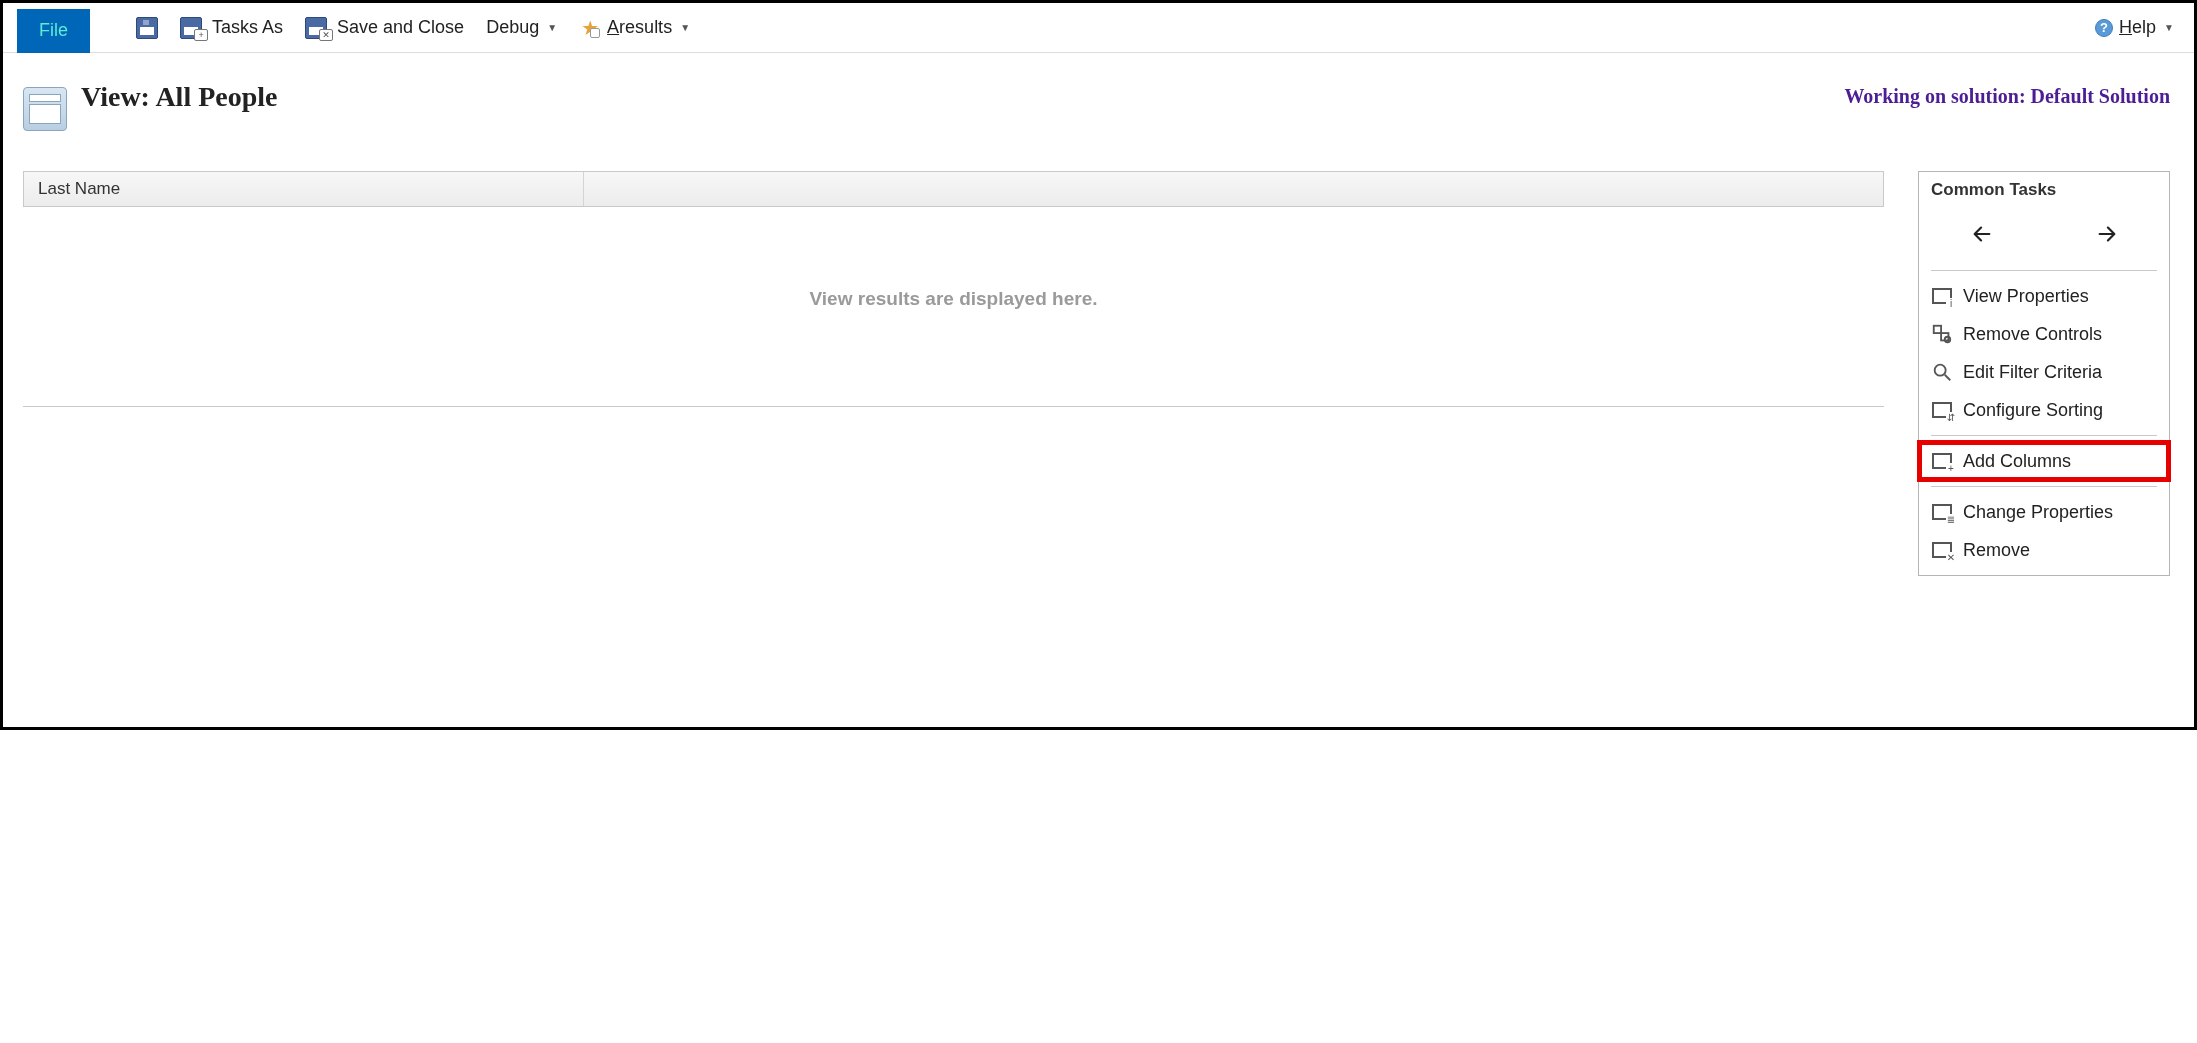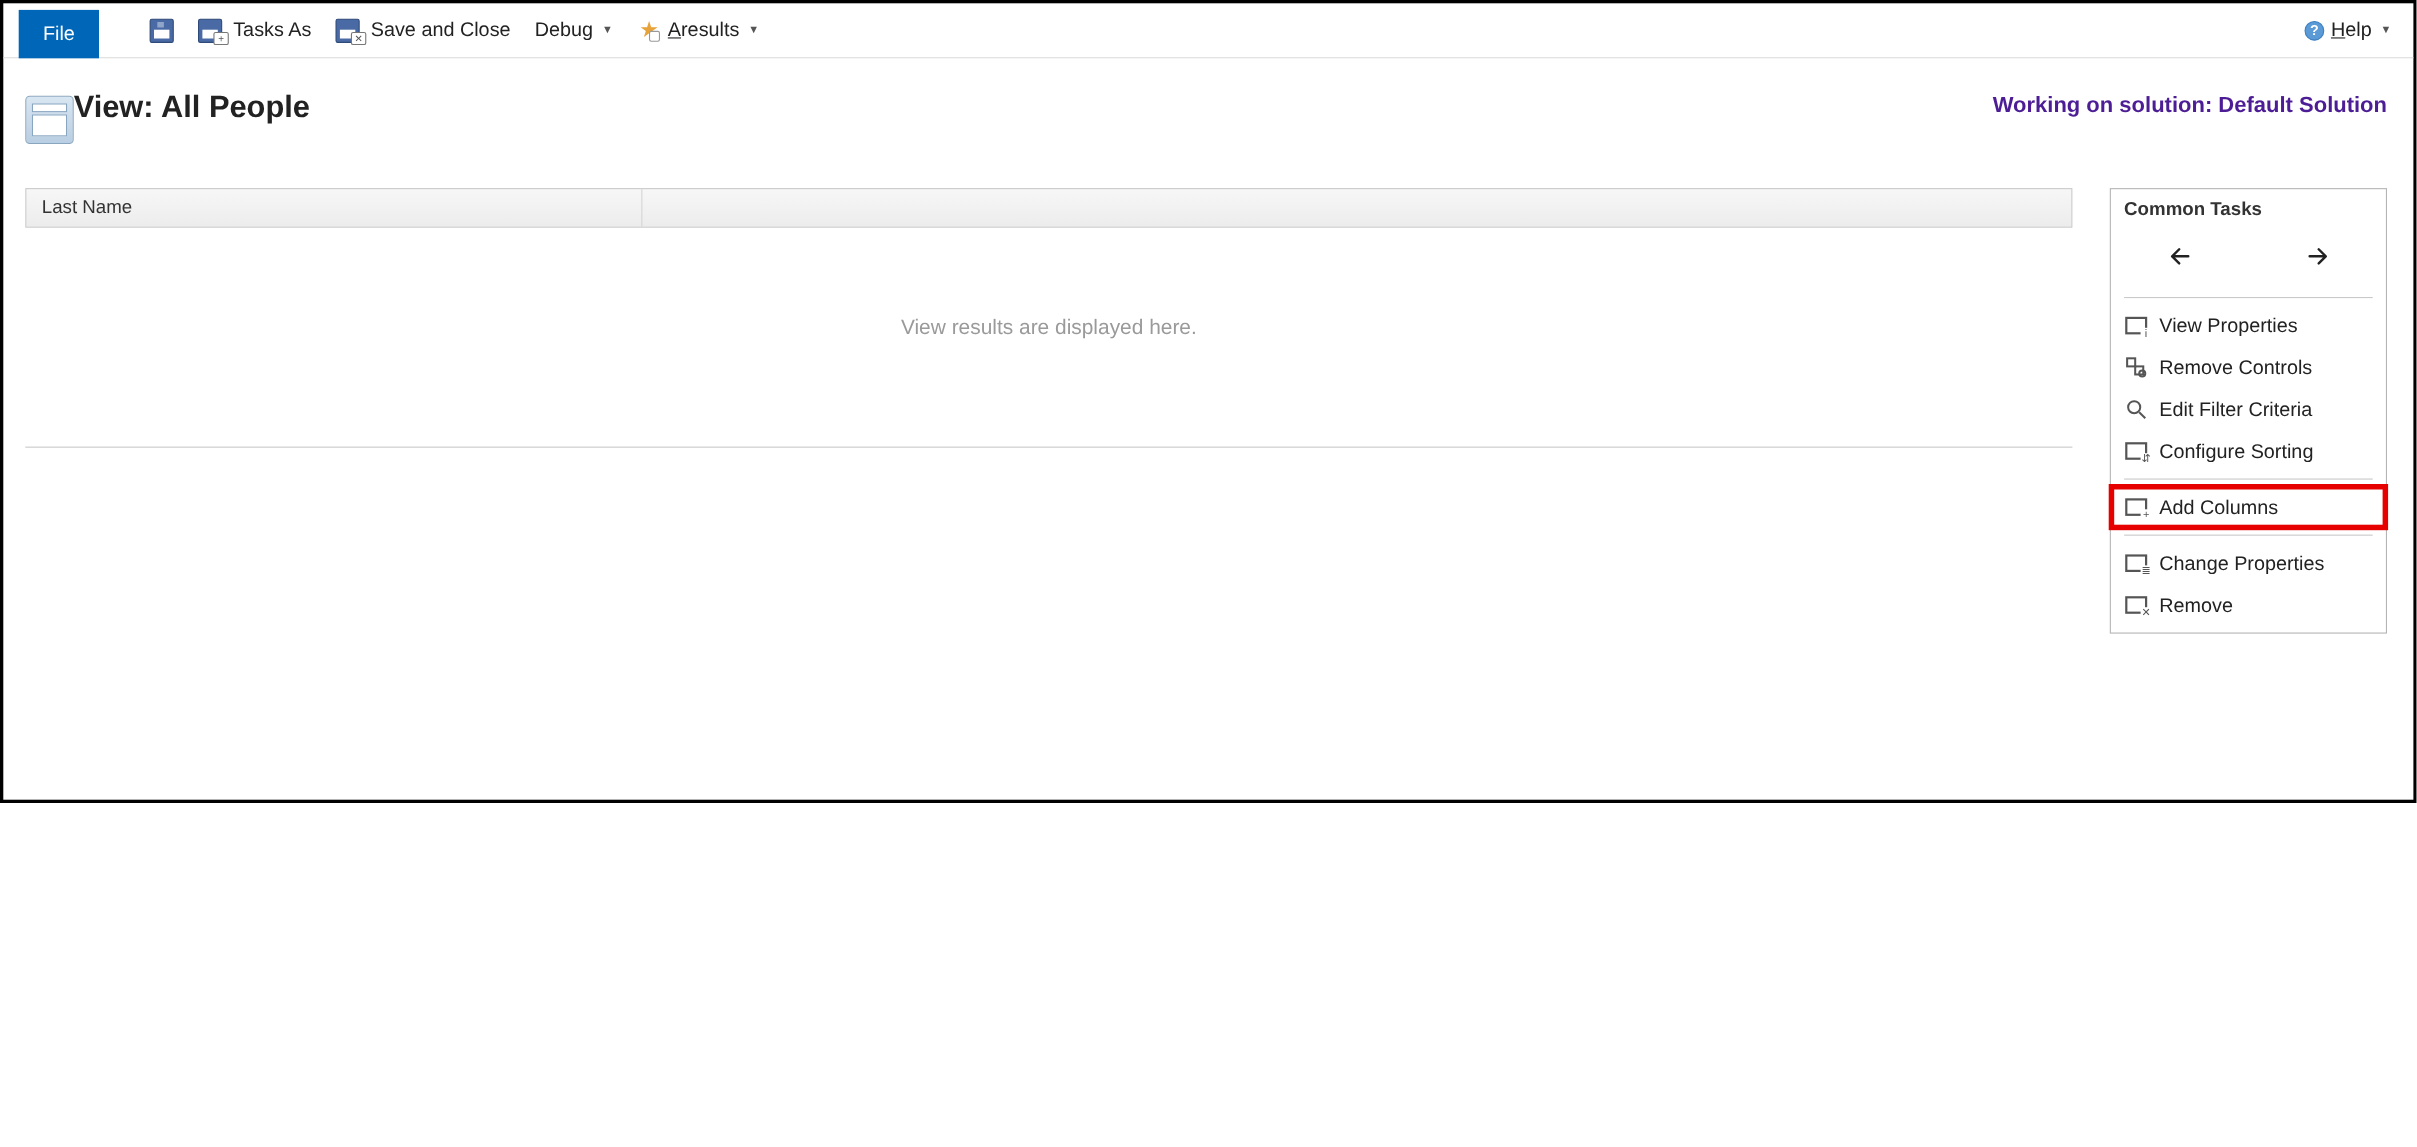--- a/index.html
+++ b/index.html
@@ -25,21 +25,21 @@
     height: 50px;
     border-bottom: 1px solid #ddd;
     padding-right: 18px;
     gap: 18px;
     font-size: 18px;
   }
   .toolbar .spacer { flex: 1; }
 
   .file-tab {
     background: #0067b8;
-    color: #ffffff;
+    color: #5eead4;
     height: 44px;
     display: flex;
     align-items: center;
     padding: 0 22px;
     font-size: 18px;
     margin-top: 6px;
     margin-left: 14px;
     cursor: pointer;
   }
 
@@ -114,20 +114,22 @@
   
   .content {
     padding: 28px 24px 30px 20px;
     flex: 1;
     display: flex;
     flex-direction: column;
   }
   .header-row {
     display: flex;
     align-items: flex-start;
+    gap: 14px;
+    font-family: Liberation Serif, serif;
   }
   .view-icon {
     width: 44px; height: 44px;
     background: linear-gradient(#d9e6f2, #b9cee2);
     border: 1px solid #88a6c0;
     border-radius: 4px;
     position: relative;
     margin-top: 6px;
   }
   .view-icon::before {
@@ -179,20 +181,21 @@
   .grid-col.rest { flex:1; border-right: none; }
   .grid-body {
     min-height: 200px;
     display:flex;
     align-items:center;
     justify-content:center;
     color:#9a9a9a;
     font-size:19px;
     border-bottom: 1px solid #c9c9c9;
     padding: 60px 0 76px 0;
+    font-weight: bold;
   }
 
   
   .tasks-panel {
     width: 252px;
     border: 1px solid #b5b5b5;
     padding: 4px 0 6px 0;
   }
   .tasks-title {
     font-weight: 600;

